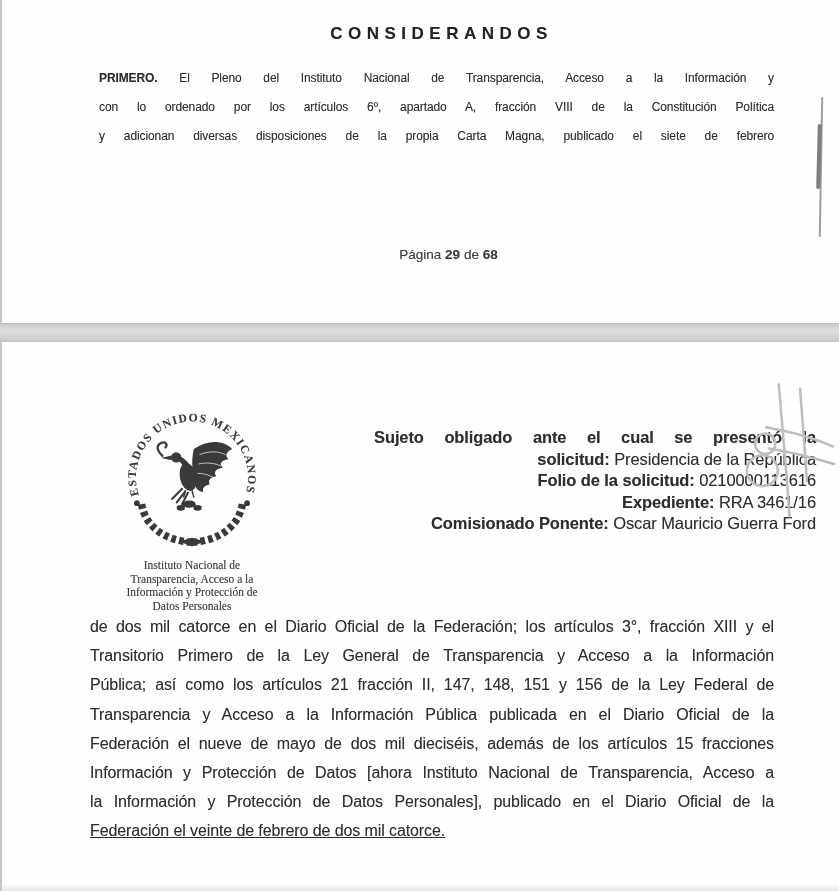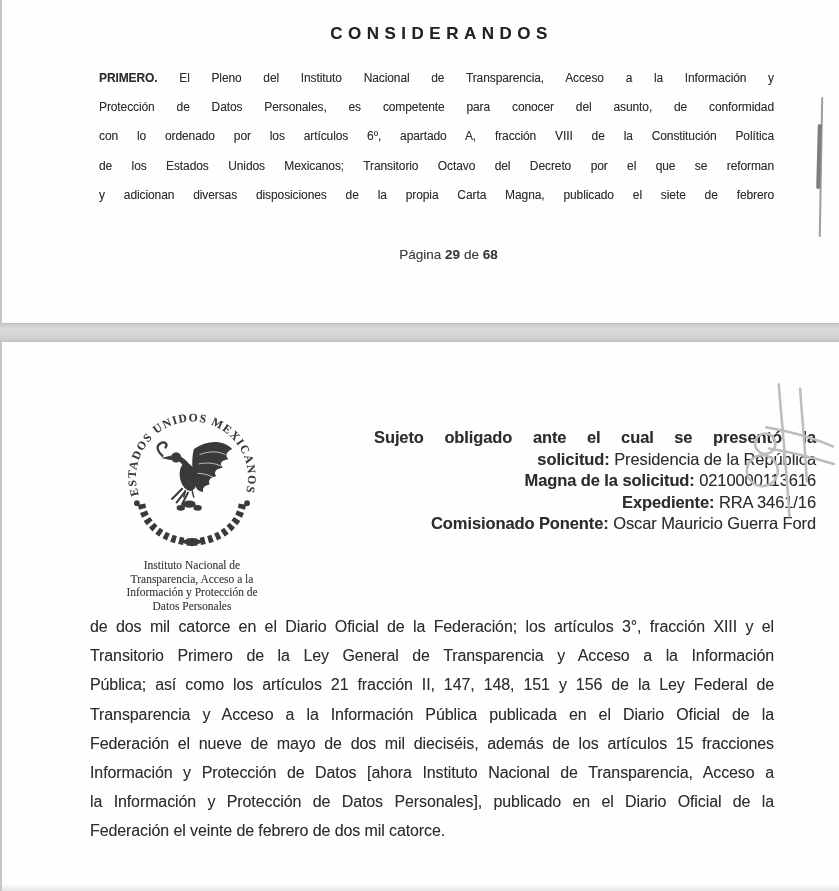--- a/index.html
+++ b/index.html
@@ -12,21 +12,21 @@
        background:linear-gradient(#cccccc,#dbdbdb 35%,#d7d7d7 65%,#c8c8c8);}
   .page2{top:341px;height:550px;border-top:1px solid #c2c2c2;}
 
   .heading{position:absolute;top:24px;left:0;right:0;margin:0;text-align:center;
            transform:translateX(21px);font-size:17px;font-weight:bold;letter-spacing:5.5px;color:#232323;}
 
   .para{position:absolute;}
   .para .ln{text-align:justify;text-align-last:justify;line-height:29.2px;letter-spacing:-0.1px;}
   .para1{top:64px;left:97px;width:675px;font-size:12px;}
   .para2{top:270px;left:88px;width:684px;font-size:16px;}
-  .para[data-justify="except-last"] .ln:last-child{text-align-last:left;}
+  .para[data-justify="except-last"] .ln:last-child{text-align-last:left;text-decoration:underline;}
 
   .footer{position:absolute;top:247px;left:0;right:0;text-align:center;transform:translateX(28px);
           font-size:13.5px;color:#3c3c3c;}
 
   .case{position:absolute;top:85px;left:372px;width:442px;font-size:16.5px;}
   .case .ln{line-height:21.6px;text-align:right;letter-spacing:-0.1px;}
   .case .ln:first-child{text-align:justify;text-align-last:justify;font-weight:bold;}
 
   .logo{position:absolute;top:66px;left:110px;width:160px;margin:0;text-align:center;}
   .logo svg{display:block;margin:0 auto;width:150px;height:140px;}
@@ -53,23 +53,21 @@
 </head>
 <body>
 
 <div class="canvas">
 
   <section class="page page1">
     <h1 class="heading">CONSIDERANDOS</h1>
 
     <div class="para para1" data-justify="all">
         <div class="ln"><b>PRIMERO.</b> El Pleno del Instituto Nacional de Transparencia, Acceso a la Información y</div>
-        <div class="ln">Protección de Datos Personales, es competente para conocer del asunto, de conformidad</div>
         <div class="ln">con lo ordenado por los artículos 6º, apartado A, fracción VIII de la Constitución Política</div>
-        <div class="ln">de los Estados Unidos Mexicanos; Transitorio Octavo del Decreto por el que se reforman</div>
         <div class="ln">y adicionan diversas disposiciones de la propia Carta Magna, publicado el siete de febrero</div>
       </div>
 
     <div class="footer">Página <b>29</b> de <b>68</b></div>
 
     <div class="artifact a1"></div>
     <div class="artifact a2"></div>
   </section>
 
   <div class="gap"></div>
@@ -115,21 +113,21 @@
           <div class="ln">Instituto Nacional de</div>
           <div class="ln">Transparencia, Acceso a la</div>
           <div class="ln">Información y Protección de</div>
           <div class="ln">Datos Personales</div>
         </figcaption>
     </figure>
 
     <div class="case">
         <div class="ln">Sujeto obligado ante el cual se presentó la</div>
         <div class="ln"><b>solicitud:</b> Presidencia de la República</div>
-        <div class="ln"><b>Magna de la solicitud:</b> 0210000113616</div>
+        <div class="ln"><b>Folio de la solicitud:</b> 0210000113616</div>
         <div class="ln"><b>Expediente:</b> RRA 3461/16</div>
         <div class="ln"><b>Comisionado Ponente:</b> Oscar Mauricio Guerra Ford</div>
       </div>
 
     <svg class="pencil" viewBox="0 0 100 155" xmlns="http://www.w3.org/2000/svg" aria-hidden="true">
       <path d="M 41,12 C 44,50 49,100 52,148"></path>
       <path d="M 63,16 C 65,45 68,75 70,112"></path>
       <path d="M 28,56 C 50,60 75,66 97,76"></path>
       <path d="M 31,78 C 55,82 78,88 98,94"></path>
       <circle cx="27" cy="73" r="10.5"></circle>

